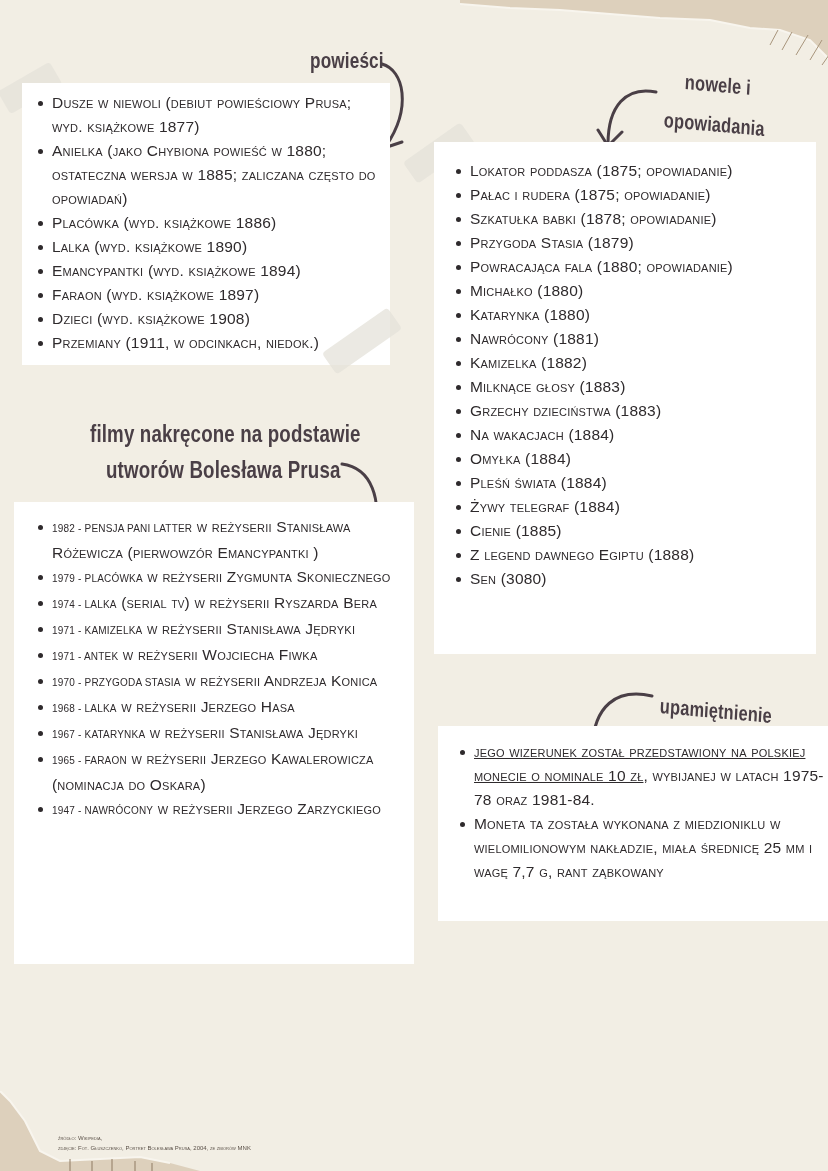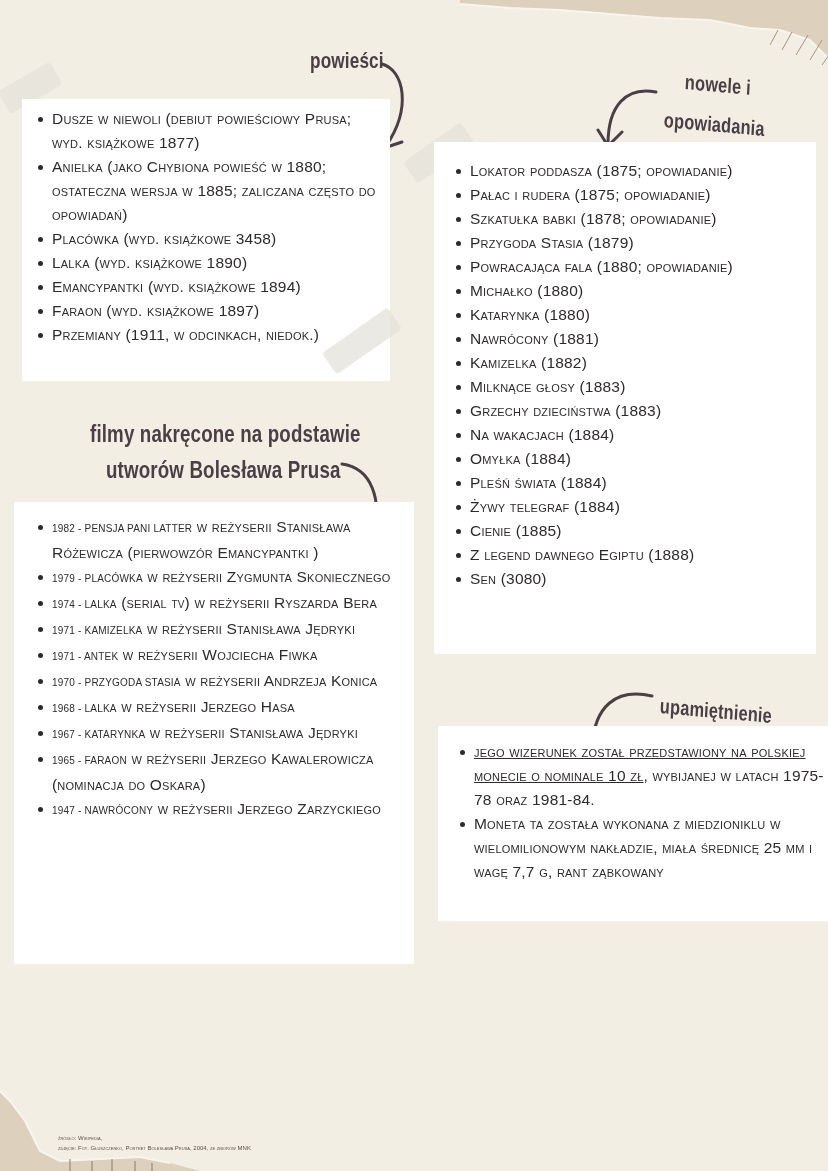--- a/index.html
+++ b/index.html
@@ -72,28 +72,29 @@
   </g>
 </svg>
 
 <div class="heading" style="left:310px; top:48px; font-size:22px;">powieści</div>
 <svg class="arrow" style="left:378px; top:58px;" width="36" height="96" viewBox="0 0 36 96">
   <path d="M4,6 C26,12 34,50 8,88" fill="none" stroke="#4a3f46" stroke-width="3" stroke-linecap="round"></path>
   <path d="M2,72 L6,90 L24,84" fill="none" stroke="#4a3f46" stroke-width="3" stroke-linecap="round" stroke-linejoin="round"></path>
 </svg>
 <div class="tape" style="left:0; top:75px; width:60px; height:26px; transform:rotate(-30deg);"></div>
 
-<div class="card" style="left:22px; top:83px; width:368px; height:282px;margin-top:16px;">
+<div class="card" style="left:22px; top:83px; width:368px; height:282px;">
   <ul style="padding:8px 12px 0 14px;">
     <li>Dusze w niewoli (debiut powieściowy Prusa; wyd. książkowe 1877)</li>
     <li>Anielka (jako Chybiona powieść w 1880; ostateczna wersja w 1885; zaliczana często do opowiadań)</li>
-    <li>Placówka (wyd. książkowe 3458)</li>
+    <li>Placówka (wyd. książkowe 1886)</li>
     <li>Lalka (wyd. książkowe 1890)</li>
     <li>Emancypantki (wyd. książkowe 1894)</li>
     <li>Faraon (wyd. książkowe 1897)</li>
+    <li>Dzieci (wyd. książkowe 1908)</li>
     <li>Przemiany (1911, w odcinkach, niedok.)</li>
   </ul>
 </div>
 <div class="tape" style="left:322px; top:328px; width:80px; height:26px; transform:rotate(-35deg);"></div>
 
 <div class="heading" style="left:685px; top:70px; transform:scaleX(0.78) rotate(4deg);">nowele i</div>
 <div class="heading" style="left:664px; top:108px; transform:scaleX(0.78) rotate(4deg);">opowiadania</div>
 <svg class="arrow" style="left:596px; top:86px;" width="64" height="66" viewBox="0 0 64 66">
   <path d="M60,6 C30,0 12,20 12,58" fill="none" stroke="#4a3f46" stroke-width="3" stroke-linecap="round"></path>
   <path d="M2,44 L12,60 L26,46" fill="none" stroke="#4a3f46" stroke-width="3" stroke-linecap="round" stroke-linejoin="round"></path>

